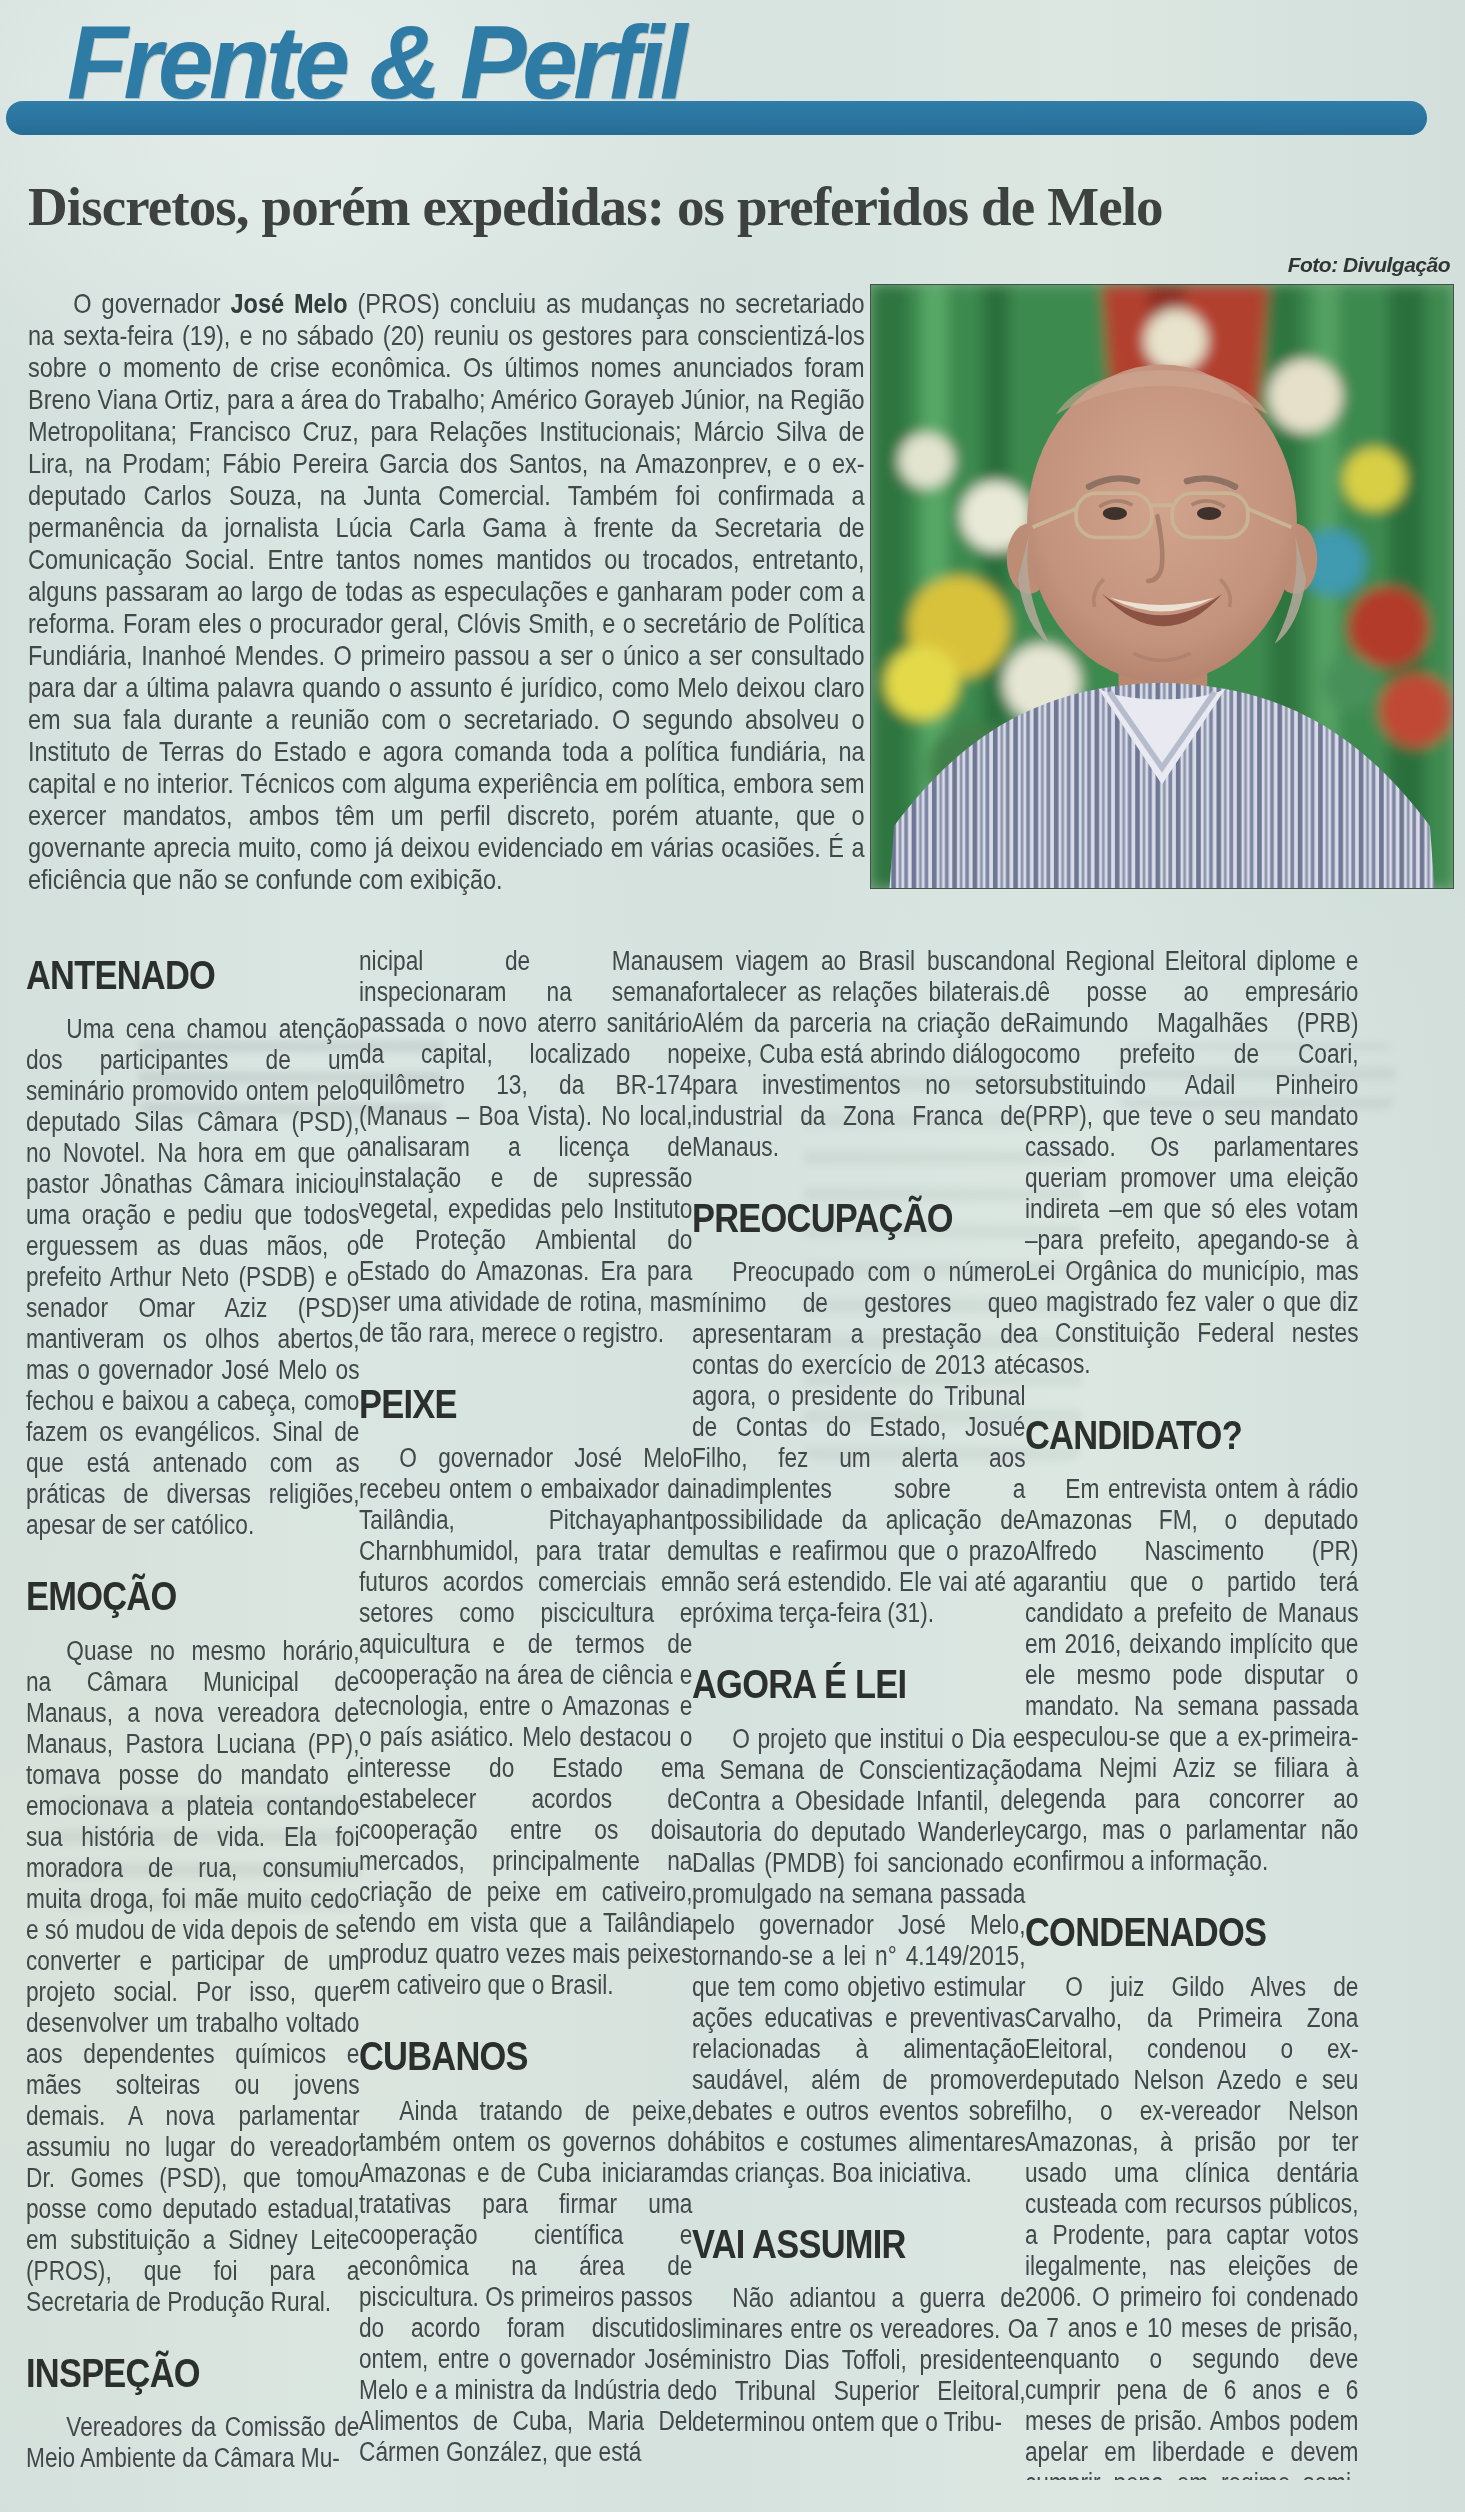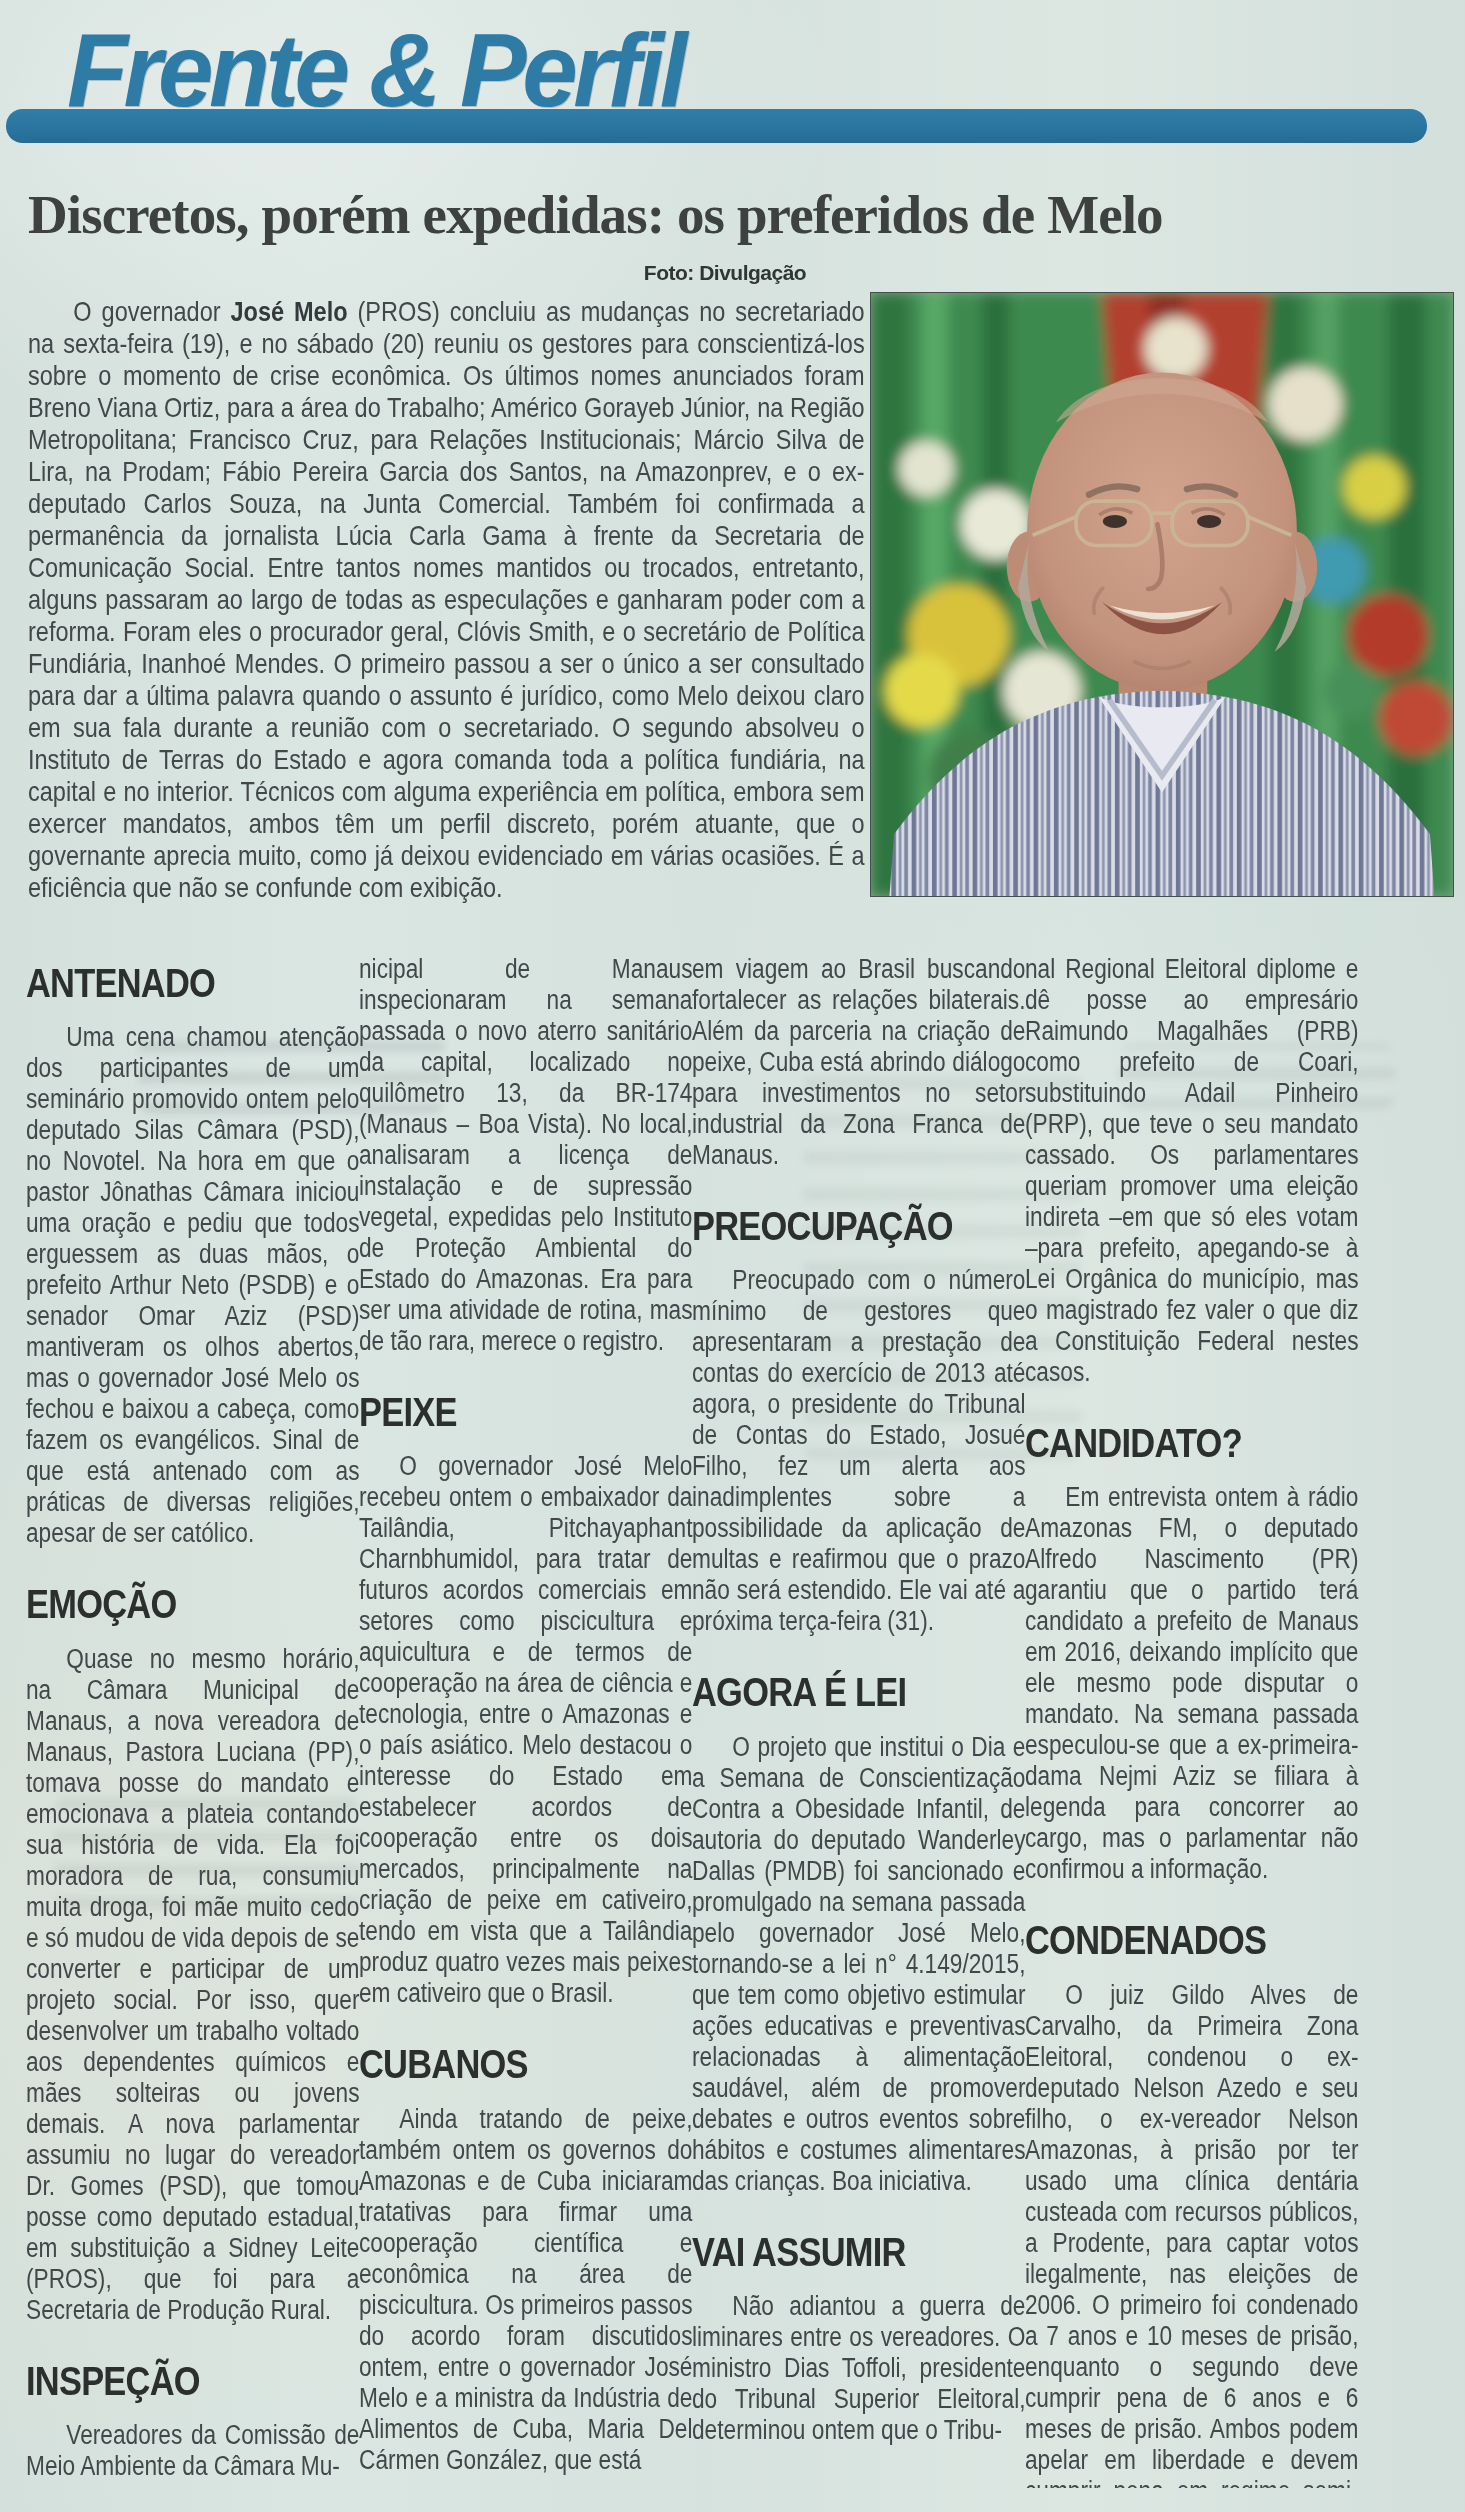--- a/index.html
+++ b/index.html
@@ -20,43 +20,43 @@
   .bleed{position:absolute;border-radius:13px;filter:blur(3.7px);pointer-events:none;}
   .bleed.b1{left:139px;top:1031px;width:305px;height:83px;
     background:repeating-linear-gradient(0deg,rgba(110,125,122,.16) 0 11px,rgba(110,125,122,0) 11px 31px);}
   .bleed.b2{left:804px;top:1072px;width:277px;height:388px;
     background:repeating-linear-gradient(0deg,rgba(120,135,130,.10) 0 13px,rgba(120,135,130,0) 13px 37px);}
   .bleed.b3{left:55px;top:1798px;width:305px;height:111px;
     background:repeating-linear-gradient(0deg,rgba(115,130,126,.12) 0 12px,rgba(115,130,126,0) 12px 33px);}
   .bleed.b4{left:1118px;top:1044px;width:277px;height:65px;
     background:repeating-linear-gradient(0deg,rgba(120,135,130,.12) 0 11px,rgba(120,135,130,0) 11px 30px);}
 
-  .masthead{position:relative;padding-top:18px;}
+  .masthead{position:relative;padding-top:10px;}
   .masthead-title{
     display:block;margin:0 0 0 67px;
     font-size:104px;line-height:1.0;font-weight:bold;font-style:italic;
     letter-spacing:-4.6px;color:#2e7ba6;
     transform:scaleX(.96);transform-origin:left top;
     text-shadow:0.9px 0.9px 0 rgba(35,70,90,.25);
     white-space:nowrap;
   }
   .masthead-rule{
     margin:-13px 0 0 5.5px;width:1421px;height:34px;
     background:linear-gradient(180deg,#2f7da8 0%,#2a75a0 55%,#266c95 100%);
     border-radius:16.6px;
   }
   .headline{
     margin:41px 28px 0 28px;
     font-family:"Liberation Serif",serif;font-weight:600;
     font-size:55px;line-height:1.12;letter-spacing:-0.9px;color:#3d4240;
     white-space:nowrap;
   }
   .photo-credit{
-    margin:15px 15px 0 0;text-align:center;
-    font-size:21px;font-weight:bold;color:#303634;letter-spacing:-0.5px;
+    margin:15px 15px 0 0;text-align:right;
+    font-size:21px;font-weight:bold;color:#303634;letter-spacing:-0.5px;font-style:italic;
   }
   .main-row{display:flex;margin:7.4px 9.2px 0 28px;}
   .lead-wrap{width:836px;flex:none;}
   .lead{
     width:996px;transform:scaleX(.84);transform-origin:top left;
     font-size:28px;line-height:32px;color:#42474a;
     text-align:justify;text-indent:54px;margin:3.7px 0 0 0;
     hyphens:auto;-webkit-hyphens:auto;
   }
   .lead b{color:#34393c;}

